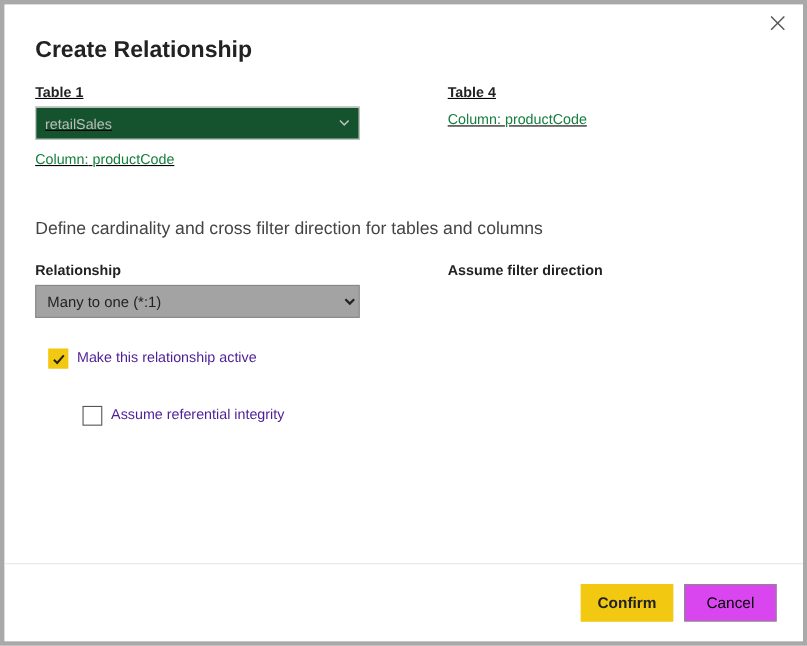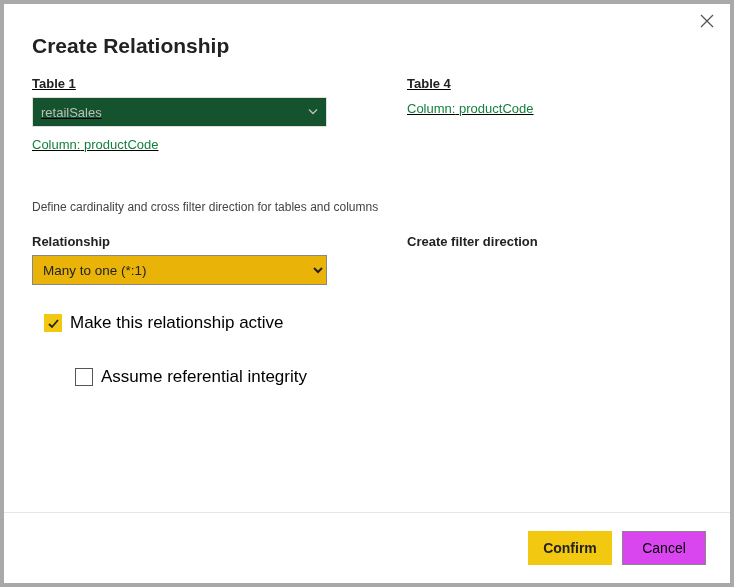--- a/index.html
+++ b/index.html
@@ -76,46 +76,45 @@
     transform: translateY(-50%);
     color: #bdbdbd;
   }
   .column-line {
     font-size: 13px;
     color: #15803d;
     margin-top: 10px;
   }
   .section-gap { height: 48px; }
   .define-line {
-    font-size: 12px;
+    font-size: 16px;
     color: #444;
     margin-bottom: 20px;
   }
   .two-col-2 {
     display: flex;
     gap: 80px;
   }
   select.native {
     width: 100%;
     height: 30px;
     border: 1px solid #8a8886;
-    background: #eab308;
+    background: #a3a3a3;
     font-size: 13.5px;
     padding: 0 6px;
     color: #222;
     font-family: inherit;
   }
   .checkbox-row {
     display: flex;
-    align-items: center;
     gap: 8px;
     margin-top: 28px;
     margin-left: 12px;
-    font-size: 17px;
-    color: #000000;
+    font-size: 13px;
+    color: #4c1d95;
   }
   .checkbox-row + .checkbox-row { margin-top: 34px; margin-left: 43px; }
   .cb {
     width: 18px;
     height: 18px;
     border: 1px solid #555;
     display: flex;
     align-items: center;
     justify-content: center;
     cursor: pointer;
@@ -195,21 +194,21 @@
     <div class="define-line">Define cardinality and cross filter direction for tables and columns</div>
 
     <div class="two-col-2">
       <div class="col">
         <div class="field-label">Relationship</div>
         <select class="native">
           <option>Many to one (*:1)</option>
         </select>
       </div>
       <div class="col">
-        <div class="field-label">Create filter direction</div>
+        <div class="field-label">Assume filter direction</div>
       </div>
     </div>
 
     <div class="checkbox-row">
       <div class="cb checked">
         <svg viewBox="0 0 13 13">
           <polyline points="2,7 5,10 11,3" fill="none" stroke="#222" stroke-width="1.8"></polyline>
         </svg>
       </div>
       <span>Make this relationship active</span>

